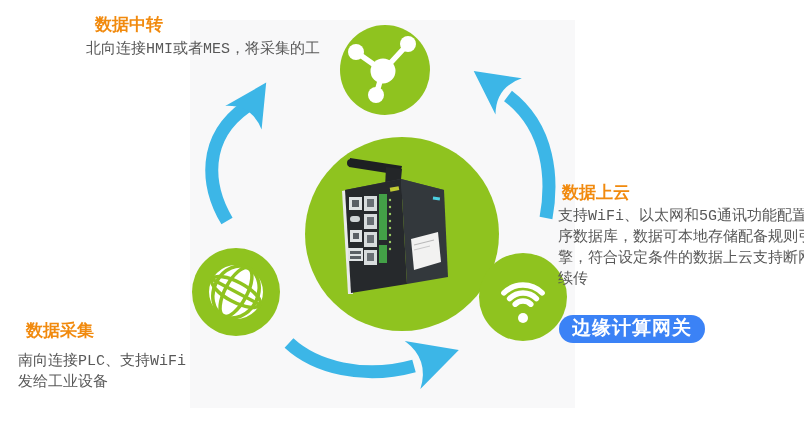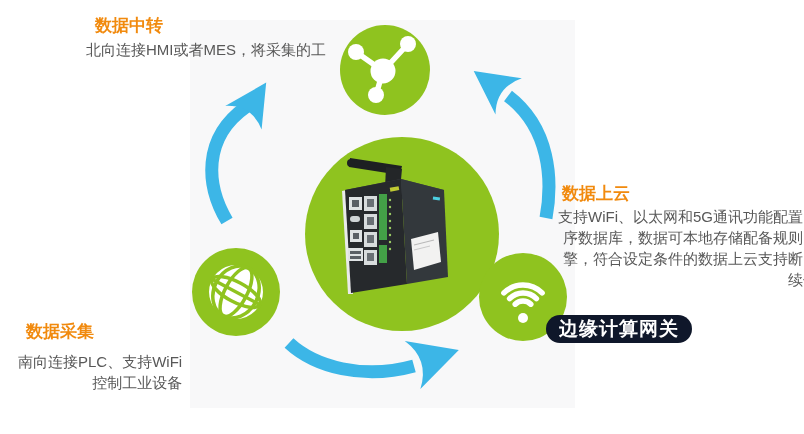--- a/index.html
+++ b/index.html
@@ -1,32 +1,32 @@
 <!DOCTYPE html>
 <html><head>
 <meta charset="utf-8">
 <style>
   html,body{margin:0;padding:0;background:#ffffff;}
   .stage{
     position:relative;width:804px;height:434px;background:#ffffff;overflow:hidden;
-    font-family:Liberation Sans, sans-serif;
+    font-family:Liberation Mono, monospace;
   }
   .diagram-svg{position:absolute;left:0;top:0;}
   .textblock{position:absolute;z-index:5;}
   .tb-title{font-size:17px;font-weight:bold;color:#f18a0e;white-space:nowrap;line-height:20px;}
-  .tb-line{font-size:15px;color:#585858;line-height:21px;white-space:nowrap;text-align:right;}
+  .tb-line{font-size:15px;color:#585858;line-height:21px;white-space:nowrap;}
   #tb-relay{left:86px;top:16px;}
   #tb-relay .tb-title{margin-left:9px;margin-bottom:3px;}
   #tb-cloud{left:558px;top:184px;}
   #tb-cloud .tb-title{margin-left:4px;margin-bottom:2px;}
   #tb-collect{left:18px;top:322px;}
   #tb-collect .tb-title{margin-left:8px;margin-bottom:9px;}
   .badge{
-    position:absolute;left:546px;top:315px;width:146px;height:28px;z-index:6;
-    background:#0f172a;border-radius:15px;color:#ffffff;font-weight:bold;
+    position:absolute;left:559px;top:315px;width:146px;height:28px;z-index:6;
+    background:#3b82f6;border-radius:15px;color:#ffffff;font-weight:bold;
     font-size:19px;line-height:28px;text-align:center;letter-spacing:1px;
   }
 </style>
 </head>
 <body>
 
 <div class="stage">
 
   <svg class="diagram-svg" width="804" height="434" viewBox="0 0 804 434">
 
@@ -154,18 +154,18 @@
     <div class="tb-title">数据上云</div>
     <div class="tb-line">支持WiFi、以太网和5G通讯功能配置时</div>
     <div class="tb-line">序数据库，数据可本地存储配备规则引</div>
     <div class="tb-line">擎，符合设定条件的数据上云支持断网</div>
     <div class="tb-line">续传</div>
   </div>
 
   <div class="textblock" id="tb-collect">
     <div class="tb-title">数据采集</div>
     <div class="tb-line">南向连接PLC、支持WiFi</div>
-    <div class="tb-line">控制工业设备</div>
+    <div class="tb-line">发给工业设备</div>
   </div>
 
   <div class="badge">边缘计算网关</div>
 
 </div>
 
 </body></html>

